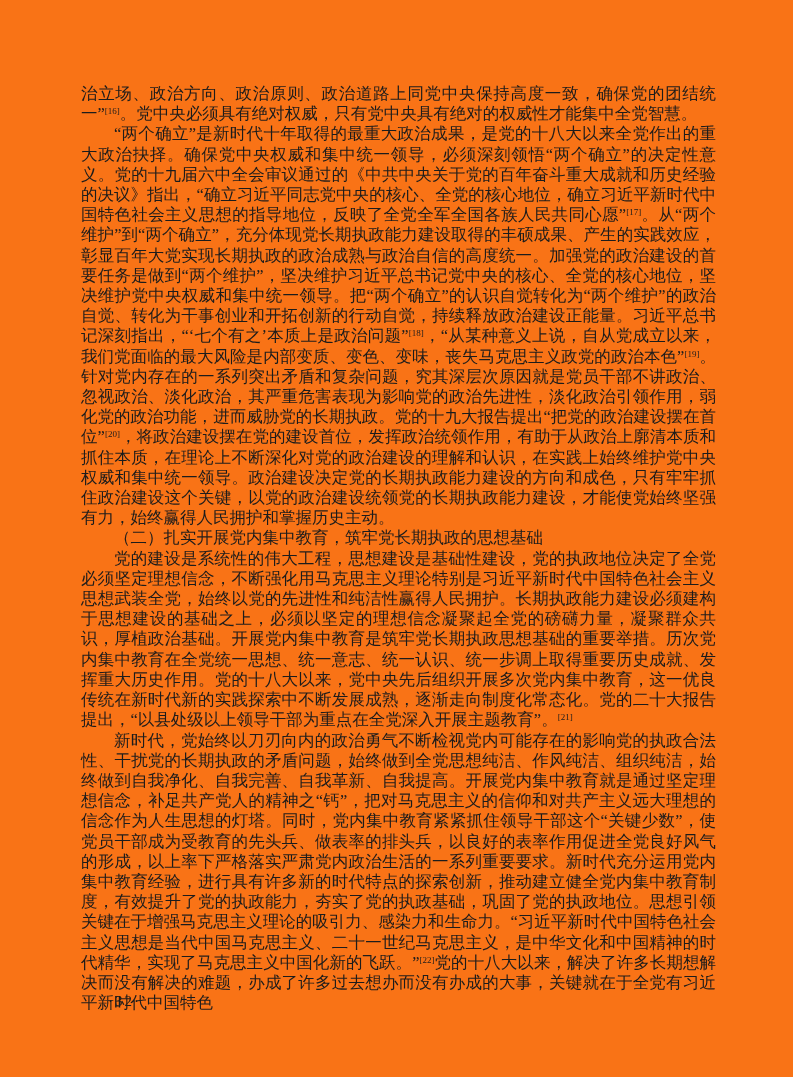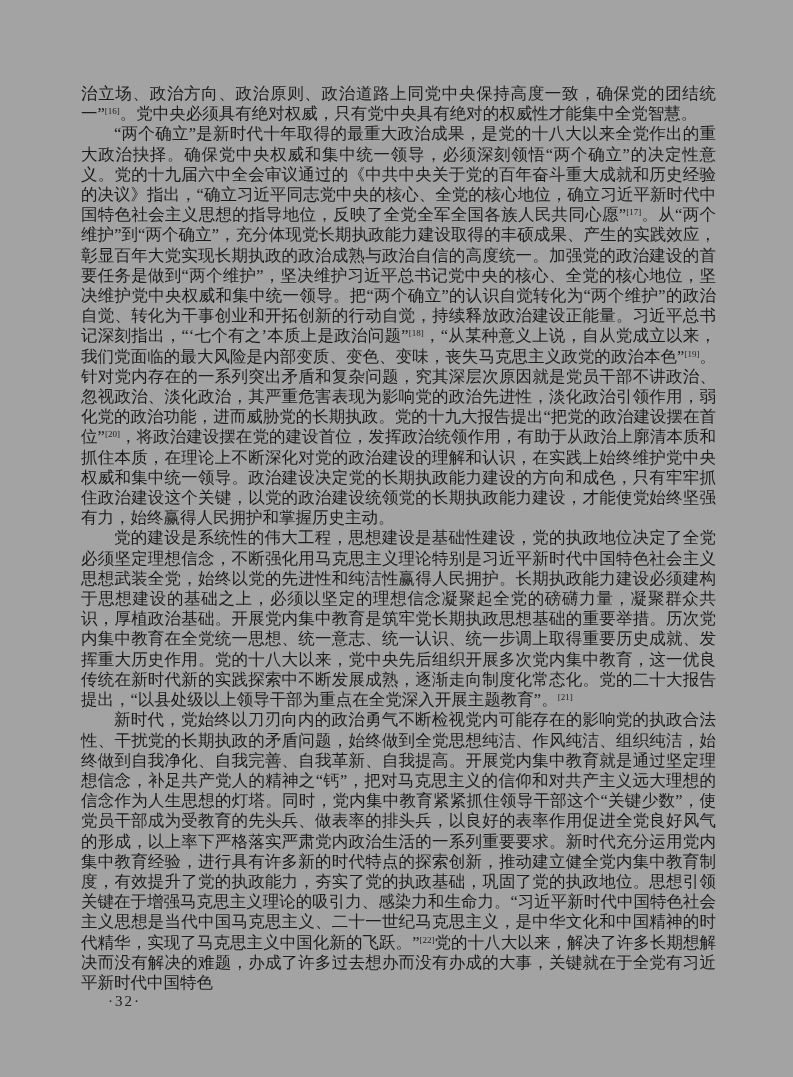--- a/index.html
+++ b/index.html
@@ -4,21 +4,21 @@
 <style>
   html, body {
     margin: 0;
     padding: 0;
     background: #ffffff;
   }
   .page {
     position: relative;
     width: 793px;
     height: 1077px;
-    background: #a3a3a3;
+    background: #f97316;
     overflow: hidden;
     font-family: "Liberation Serif", "DejaVu Serif", serif;
     color: #1c1c1c;
   }
   .article {
     position: absolute;
     left: 81px;
     top: 84px;
     width: 635px;
     font-size: 16.5px;
@@ -52,17 +52,18 @@
     color: #1c1c1c;
   }
 </style>
 </head>
 <body>
 
 <div class="page">
   <div class="article">
       <p class="blk continuation"><span>治立场、政治方向、政治原则、政治道路上同党中央保持高度一致，确保党的团结统一”</span><sup class="ref">[16]</sup><span>。党中央必须具有绝对权威，只有党中央具有绝对的权威性才能集中全党智慧。</span></p>
       <p class="blk paragraph"><span>“两个确立”是新时代十年取得的最重大政治成果，是党的十八大以来全党作出的重大政治抉择。确保党中央权威和集中统一领导，必须深刻领悟“两个确立”的决定性意义。党的十九届六中全会审议通过的《中共中央关于党的百年奋斗重大成就和历史经验的决议》指出，“确立习近平同志党中央的核心、全党的核心地位，确立习近平新时代中国特色社会主义思想的指导地位，反映了全党全军全国各族人民共同心愿”</span><sup class="ref">[17]</sup><span>。从“两个维护”到“两个确立”，充分体现党长期执政能力建设取得的丰硕成果、产生的实践效应，彰显百年大党实现长期执政的政治成熟与政治自信的高度统一。加强党的政治建设的首要任务是做到“两个维护”，坚决维护习近平总书记党中央的核心、全党的核心地位，坚决维护党中央权威和集中统一领导。把“两个确立”的认识自觉转化为“两个维护”的政治自觉、转化为干事创业和开拓创新的行动自觉，持续释放政治建设正能量。习近平总书记深刻指出，“‘七个有之’本质上是政治问题”</span><sup class="ref">[18]</sup><span>，“从某种意义上说，自从党成立以来，我们党面临的最大风险是内部变质、变色、变味，丧失马克思主义政党的政治本色”</span><sup class="ref">[19]</sup><span>。针对党内存在的一系列突出矛盾和复杂问题，究其深层次原因就是党员干部不讲政治、忽视政治、淡化政治，其严重危害表现为影响党的政治先进性，淡化政治引领作用，弱化党的政治功能，进而威胁党的长期执政。党的十九大报告提出“把党的政治建设摆在首位”</span><sup class="ref">[20]</sup><span>，将政治建设摆在党的建设首位，发挥政治统领作用，有助于从政治上廓清本质和抓住本质，在理论上不断深化对党的政治建设的理解和认识，在实践上始终维护党中央权威和集中统一领导。政治建设决定党的长期执政能力建设的方向和成色，只有牢牢抓住政治建设这个关键，以党的政治建设统领党的长期执政能力建设，才能使党始终坚强有力，始终赢得人民拥护和掌握历史主动。</span></p>
+      <p class="blk heading"><span>（二）扎实开展党内集中教育，筑牢党长期执政的思想基础</span></p>
       <p class="blk paragraph"><span>党的建设是系统性的伟大工程，思想建设是基础性建设，党的执政地位决定了全党必须坚定理想信念，不断强化用马克思主义理论特别是习近平新时代中国特色社会主义思想武装全党，始终以党的先进性和纯洁性赢得人民拥护。长期执政能力建设必须建构于思想建设的基础之上，必须以坚定的理想信念凝聚起全党的磅礴力量，凝聚群众共识，厚植政治基础。开展党内集中教育是筑牢党长期执政思想基础的重要举措。历次党内集中教育在全党统一思想、统一意志、统一认识、统一步调上取得重要历史成就、发挥重大历史作用。党的十八大以来，党中央先后组织开展多次党内集中教育，这一优良传统在新时代新的实践探索中不断发展成熟，逐渐走向制度化常态化。党的二十大报告提出，“以县处级以上领导干部为重点在全党深入开展主题教育”。</span><sup class="ref">[21]</sup></p>
       <p class="blk paragraph"><span>新时代，党始终以刀刃向内的政治勇气不断检视党内可能存在的影响党的执政合法性、干扰党的长期执政的矛盾问题，始终做到全党思想纯洁、作风纯洁、组织纯洁，始终做到自我净化、自我完善、自我革新、自我提高。开展党内集中教育就是通过坚定理想信念，补足共产党人的精神之“钙”，把对马克思主义的信仰和对共产主义远大理想的信念作为人生思想的灯塔。同时，党内集中教育紧紧抓住领导干部这个“关键少数”，使党员干部成为受教育的先头兵、做表率的排头兵，以良好的表率作用促进全党良好风气的形成，以上率下严格落实严肃党内政治生活的一系列重要要求。新时代充分运用党内集中教育经验，进行具有许多新的时代特点的探索创新，推动建立健全党内集中教育制度，有效提升了党的执政能力，夯实了党的执政基础，巩固了党的执政地位。思想引领关键在于增强马克思主义理论的吸引力、感染力和生命力。“习近平新时代中国特色社会主义思想是当代中国马克思主义、二十一世纪马克思主义，是中华文化和中国精神的时代精华，实现了马克思主义中国化新的飞跃。”</span><sup class="ref">[22]</sup><span>党的十八大以来，解决了许多长期想解决而没有解决的难题，办成了许多过去想办而没有办成的大事，关键就在于全党有习近平新时代中国特色</span></p>
     </div>
   <div class="page-number">·32·</div>
 </div>
 
 </body></html>

